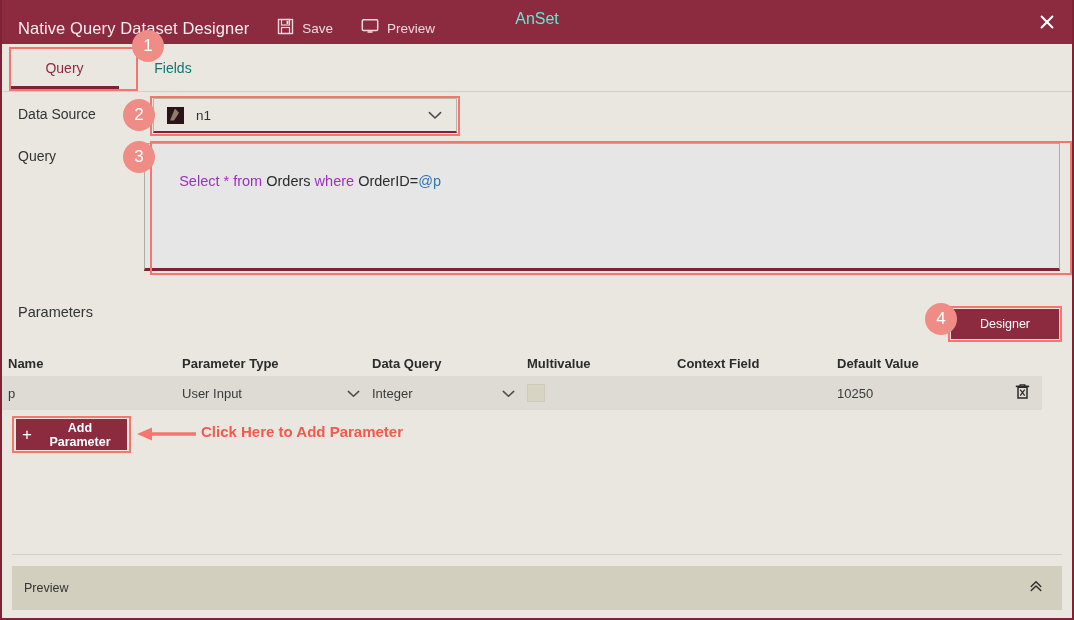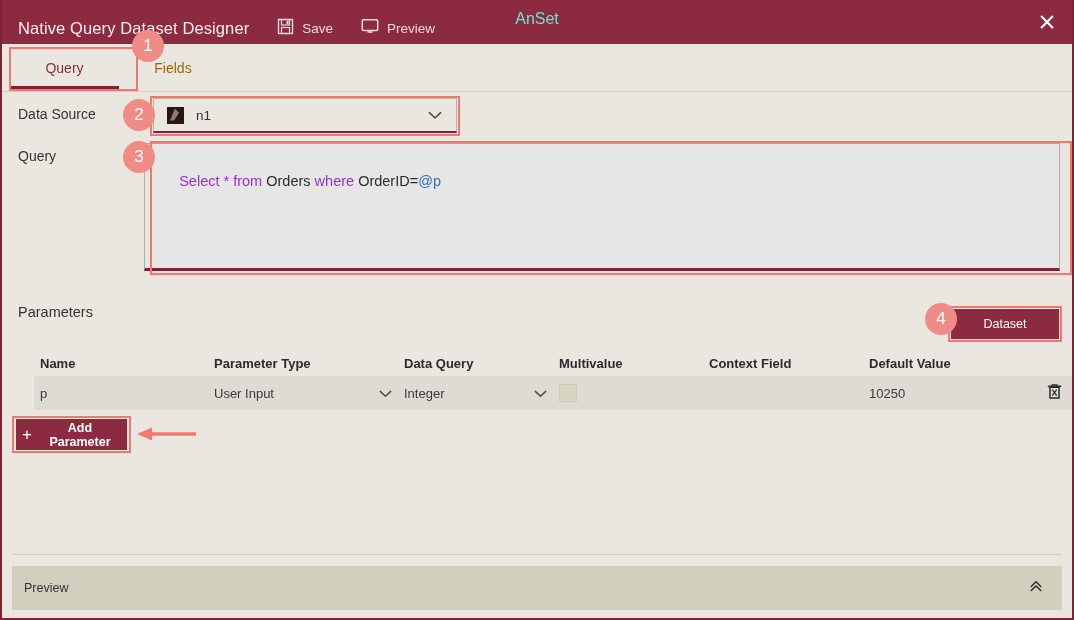--- a/index.html
+++ b/index.html
@@ -90,21 +90,21 @@
     border-bottom: 1px solid #D3D0C9;
     display: flex;
     align-items: stretch;
   }
   .tab {
     width: 125px;
     display: flex;
     align-items: center;
     justify-content: center;
     font-size: 14px;
-    color: #a16207;
+    color: #0f766e;
     cursor: pointer;
     position: relative;
   }
   .tab.active {
     color: #8C2B40;
   }
   .tab.active::after {
     content: "";
     position: absolute;
     left: 8px; right: 8px;
@@ -199,21 +199,21 @@
     align-items: center;
     justify-content: center;
     cursor: pointer;
     border: none;
     font-family: inherit;
   }
 
   
   .table {
     position: absolute;
-    left: 32px; top: 350px;
+    left: 0; top: 350px;
     width: 1040px;
   }
   .trow {
     display: flex;
     align-items: center;
   }
   .thead {
     height: 26px;
     font-weight: bold;
     font-size: 13px;
@@ -415,21 +415,21 @@
   </div>
 
   <div class="label lbl-query">Query</div>
 
   <div class="query-editor">
     <div class="query-text">
       <span class="kw">Select</span><span class="kw">&nbsp;</span><span class="kw">*</span><span>&nbsp;</span><span class="kw">from</span><span>&nbsp;</span><span class="id">Orders</span><span>&nbsp;</span><span class="kw">where</span><span>&nbsp;</span><span class="id">OrderID=</span><span class="par">@p</span>
     </div>
   </div>
 
-  <button class="validate-btn">Dataset</button>
+  <button class="validate-btn">Designer</button>
 
   <div class="label lbl-params">Parameters</div>
 
   <div class="table">
     <div class="trow thead">
       <div class="c-name">Name</div>
       <div class="c-ptype">Parameter Type</div>
       <div class="c-dtype">Data Query</div>
       <div class="c-multi">Multivalue</div>
       <div class="c-context">Context Field</div>
@@ -511,14 +511,15 @@
   <div class="badge badge-3">3</div>
   <div class="badge badge-4">4</div>
 
   <span class="callout-arrow">
     <svg width="62" height="16" viewBox="0 0 62 16">
       <path d="M60 8 H14" stroke="#F4766E" stroke-width="3.4" stroke-linecap="butt"></path>
       <path d="M1 8 L16 1.5 L16 14.5 Z" fill="#F4766E"></path>
     </svg>
   </span>
 
+  <div class="callout">Click Here to Add Parameter</div>
 
 </div>
 
 </body></html>

